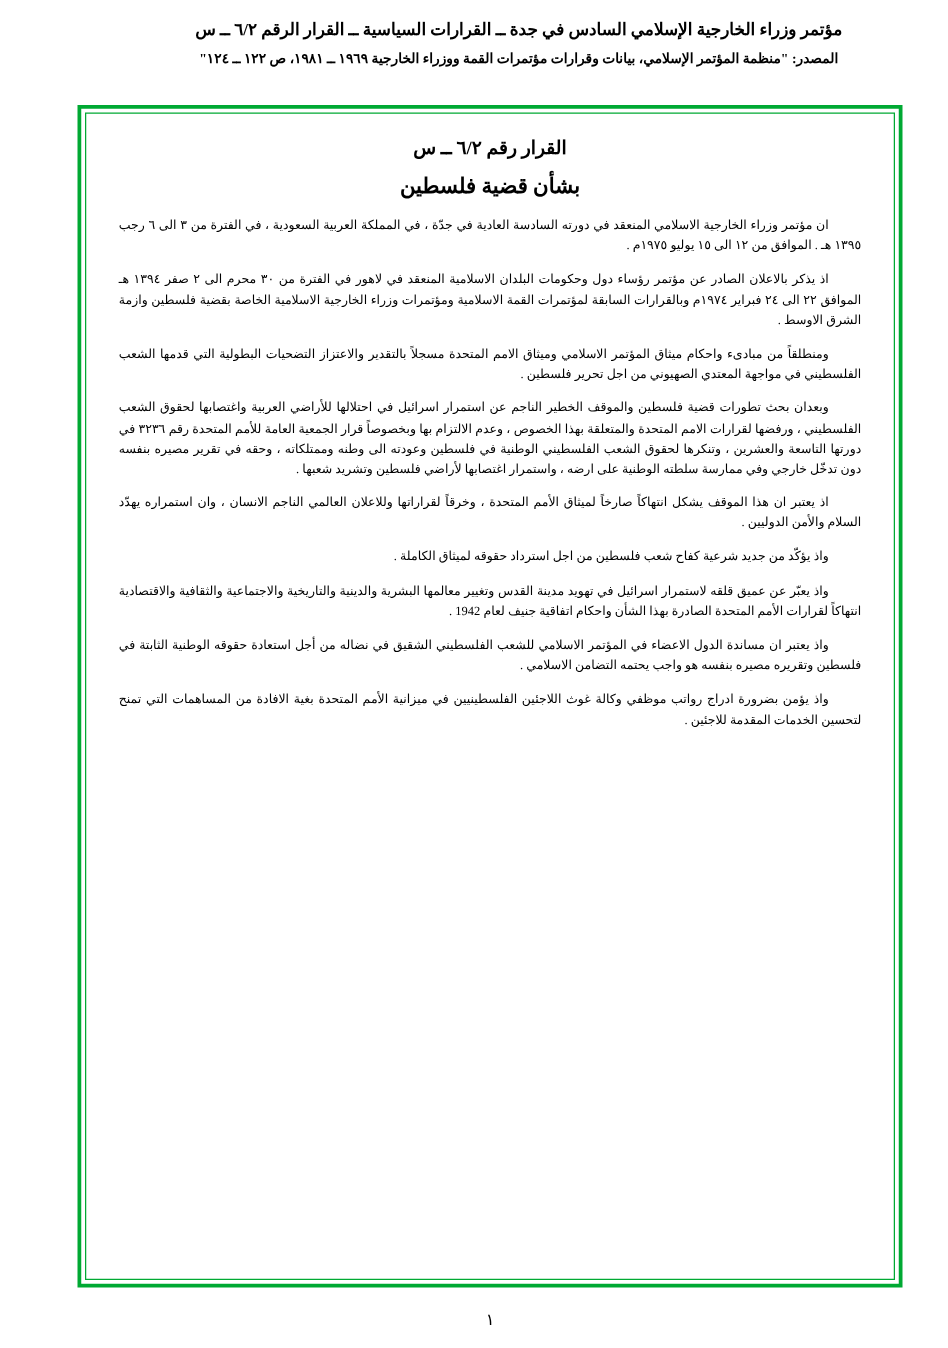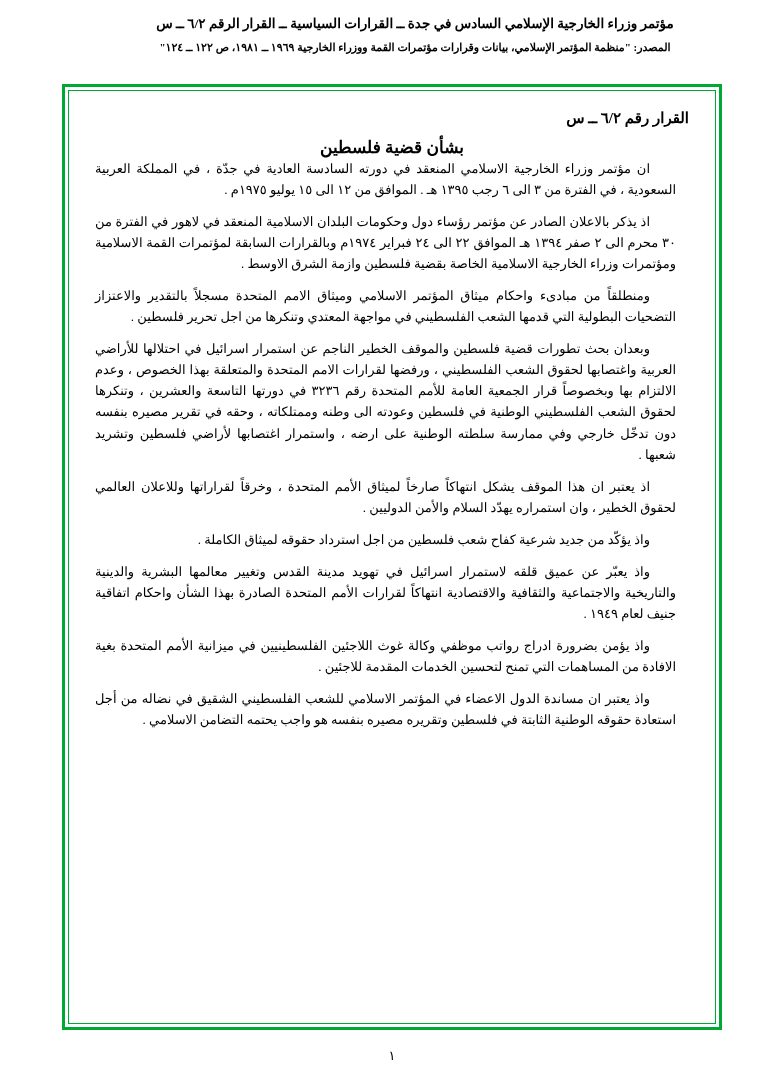--- a/index.html
+++ b/index.html
@@ -48,36 +48,38 @@
     top: 3px;
     right: 3px;
     left: 3px;
     bottom: 3px;
     border: 1px solid #00a933;
     box-sizing: border-box;
     padding: 14px 26px 10px 26px;
     overflow: hidden;
   }
   .doc-number {
+    text-align: center;
     font-size: 15px;
     font-weight: bold;
     margin-top: 4px;
     margin-bottom: 10px;
   }
   .doc-subject {
     text-align: center;
     font-size: 17px;
     font-weight: bold;
+    margin-bottom: 14px;
   }
   p.para {
-    font-size: 13px;
+    font-size: 10px;
     line-height: 1.62;
     text-align: justify;
     text-justify: inter-word;
-    margin: 0 13px 11px 0;
+    margin: 0 0 11px 0;
     text-indent: 26px;
   }
   .footer-page {
     position: absolute;
     bottom: 14px;
     left: 0;
     right: 0;
     text-align: center;
     font-size: 13px;
     font-family: "Liberation Serif", "DejaVu Serif", serif;
@@ -94,26 +96,26 @@
   </div>
 
   <div class="frame">
     <div class="frame-inner">
 
       <div class="doc-number">القرار رقم ٦/٢ ــ س</div>
       <div class="doc-subject">بشأن قضية فلسطين</div>
 
       <p class="para">ان مؤتمر وزراء الخارجية الاسلامي المنعقد في دورته السادسة العادية في جدّة ، في المملكة العربية السعودية ، في الفترة من ٣ الى ٦ رجب ١٣٩٥ هـ . الموافق من ١٢ الى ١٥ يوليو ١٩٧٥م .</p>
       <p class="para">اذ يذكر بالاعلان الصادر عن مؤتمر رؤساء دول وحكومات البلدان الاسلامية المنعقد في لاهور في الفترة من ٣٠ محرم الى ٢ صفر ١٣٩٤ هـ الموافق ٢٢ الى ٢٤ فبراير ١٩٧٤م وبالقرارات السابقة لمؤتمرات القمة الاسلامية ومؤتمرات وزراء الخارجية الاسلامية الخاصة بقضية فلسطين وازمة الشرق الاوسط .</p>
-      <p class="para">ومنطلقاً من مبادىء واحكام ميثاق المؤتمر الاسلامي وميثاق الامم المتحدة مسجلاً بالتقدير والاعتزاز التضحيات البطولية التي قدمها الشعب الفلسطيني في مواجهة المعتدي وتنكرها من اجل تحرير فلسطين .</p>
+      <p class="para">ومنطلقاً من مبادىء واحكام ميثاق المؤتمر الاسلامي وميثاق الامم المتحدة مسجلاً بالتقدير والاعتزاز التضحيات البطولية التي قدمها الشعب الفلسطيني في مواجهة المعتدي الصهيوني من اجل تحرير فلسطين .</p>
       <p class="para">وبعدان بحث تطورات قضية فلسطين والموقف الخطير الناجم عن استمرار اسرائيل في احتلالها للأراضي العربية واغتصابها لحقوق الشعب الفلسطيني ، ورفضها لقرارات الامم المتحدة والمتعلقة بهذا الخصوص ، وعدم الالتزام بها وبخصوصاً قرار الجمعية العامة للأمم المتحدة رقم ٣٢٣٦ في دورتها التاسعة والعشرين ، وتنكرها لحقوق الشعب الفلسطيني الوطنية في فلسطين وعودته الى وطنه وممتلكاته ، وحقه في تقرير مصيره بنفسه دون تدخّل خارجي وفي ممارسة سلطته الوطنية على ارضه ، واستمرار اغتصابها لأراضي فلسطين وتشريد شعبها .</p>
-      <p class="para">اذ يعتبر ان هذا الموقف يشكل انتهاكاً صارخاً لميثاق الأمم المتحدة ، وخرقاً لقراراتها وللاعلان العالمي لحقوق الخطير ، وان استمراره يهدّد السلام والأمن الدوليين .</p>
+      <p class="para">اذ يعتبر ان هذا الموقف يشكل انتهاكاً صارخاً لميثاق الأمم المتحدة ، وخرقاً لقراراتها وللاعلان العالمي الناجم الانسان ، وان استمراره يهدّد السلام والأمن الدوليين .</p>
       <p class="para">واذ يؤكّد من جديد شرعية كفاح شعب فلسطين من اجل استرداد حقوقه لميثاق الكاملة .</p>
-      <p class="para">واذ يعبّر عن عميق قلقه لاستمرار اسرائيل في تهويد مدينة القدس وتغيير معالمها البشرية والدينية والتاريخية والاجتماعية والثقافية والاقتصادية انتهاكاً لقرارات الأمم المتحدة الصادرة بهذا الشأن واحكام اتفاقية جنيف لعام ١٩٤٩ .</p>
+      <p class="para">واذ يعبّر عن عميق قلقه لاستمرار اسرائيل في تهويد مدينة القدس وتغيير معالمها البشرية والدينية والتاريخية والاجتماعية والثقافية والاقتصادية انتهاكاً لقرارات الأمم المتحدة الصادرة بهذا الشأن واحكام اتفاقية جنيف لعام 1942 .</p>
+      <p class="para">واذ يعتبر ان مساندة الدول الاعضاء في المؤتمر الاسلامي للشعب الفلسطيني الشقيق في نضاله من أجل استعادة حقوقه الوطنية الثابتة في فلسطين وتقريره مصيره بنفسه هو واجب يحتمه التضامن الاسلامي .</p>
       <p class="para">واذ يؤمن بضرورة ادراج رواتب موظفي وكالة غوث اللاجئين الفلسطينيين في ميزانية الأمم المتحدة بغية الافادة من المساهمات التي تمنح لتحسين الخدمات المقدمة للاجئين .</p>
-      <p class="para">واذ يعتبر ان مساندة الدول الاعضاء في المؤتمر الاسلامي للشعب الفلسطيني الشقيق في نضاله من أجل استعادة حقوقه الوطنية الثابتة في فلسطين وتقريره مصيره بنفسه هو واجب يحتمه التضامن الاسلامي .</p>
 
     </div>
   </div>
 
   <div class="footer-page">١</div>
 
 </div>
 
 </body></html>

